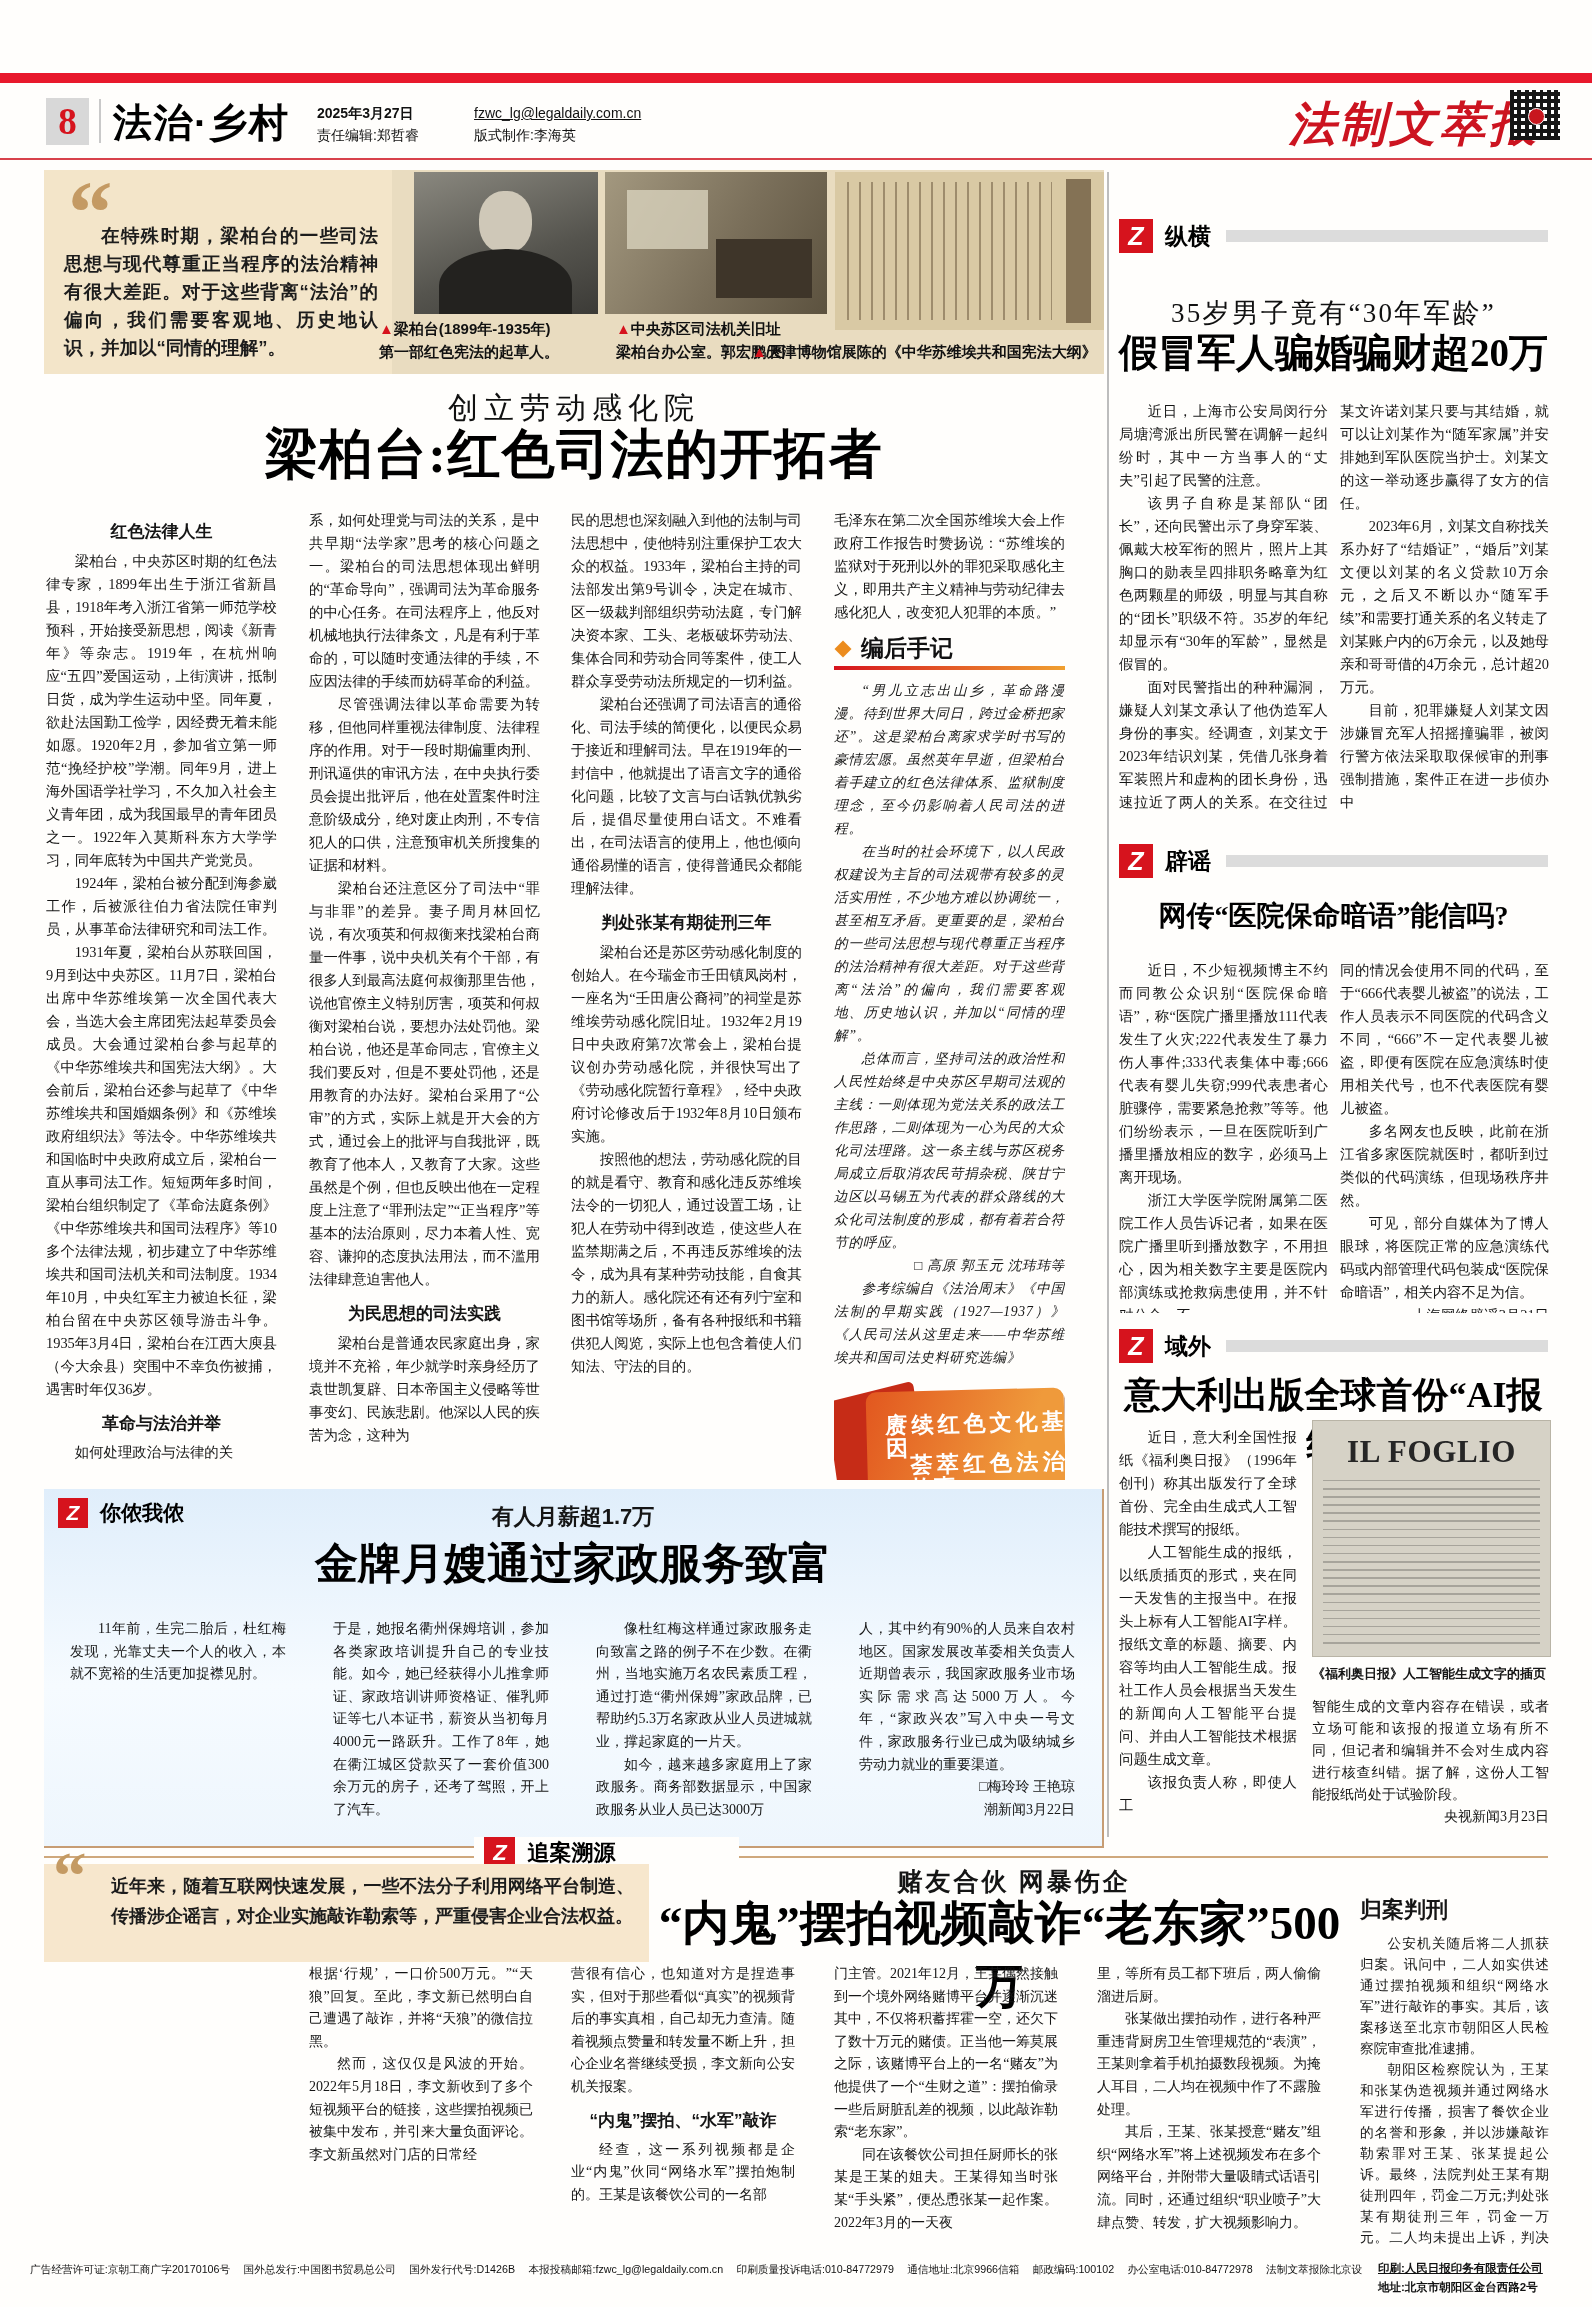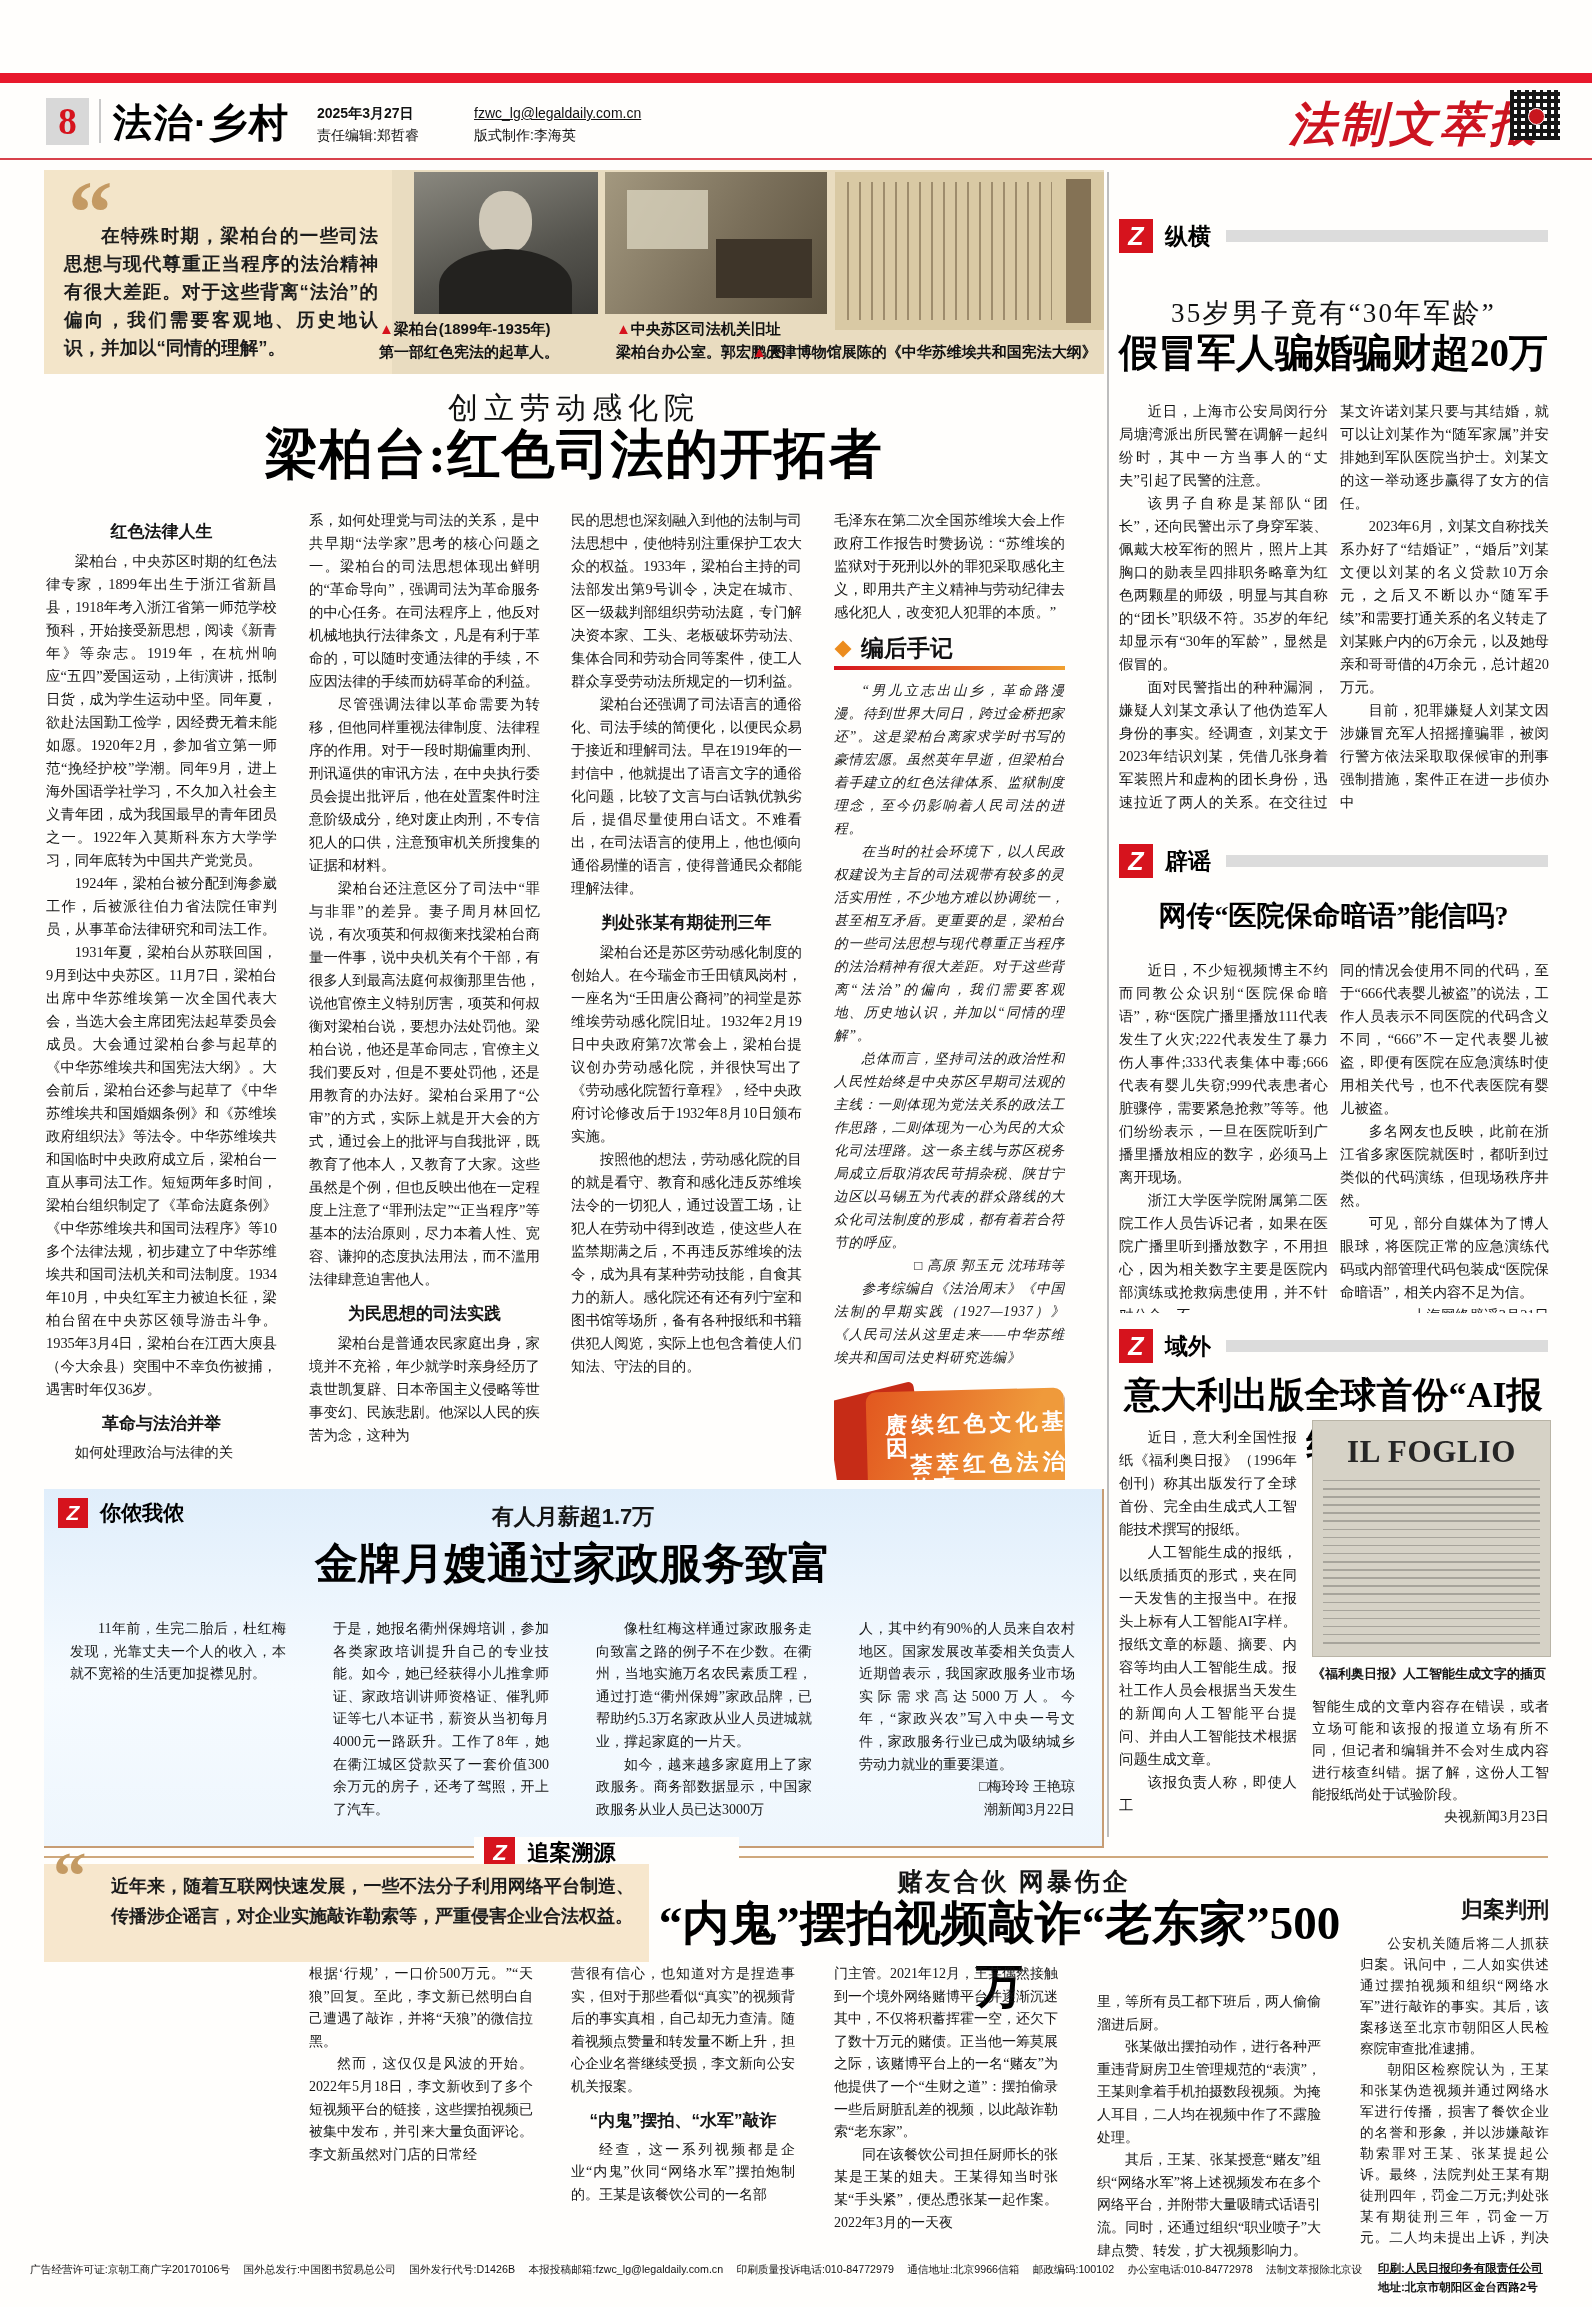--- a/index.html
+++ b/index.html
@@ -83,21 +83,21 @@
               border-right:2.2px solid #c79d74;border-bottom:2.2px solid #c79d74;}
   
   .zy-line{left:44px;top:1856px;width:1504px;height:1.5px;background:#cfa87c;}
   .zy-head{left:474px;top:1837px;background:#fffefc;padding:0 10.4px;}
   .zy-quote{left:44px;top:1864px;width:605px;height:98px;background:#f7e7cd;}
   .zy-qglyph{left:53px;top:1847px;font-size:67px;line-height:59px;color:#c49a63;font-weight:700;}
   .zy-qtext{left:111px;top:1871px;width:523px;font-family:"Liberation Sans",sans-serif;font-weight:700;
             font-size:18px;line-height:30px;text-align:justify;color:#1c1c1c;}
   .zy-kicker{left:807px;top:1865px;width:414px;text-align:center;font-size:25px;font-weight:600;letter-spacing:3px;}
   .zy-title{left:637px;top:1892px;width:725px;text-align:center;font-weight:900;font-size:47px;color:#000;}
-  .guian-label{left:1360px;top:1895px;width:189px;text-align:right;font-family:"Liberation Sans",sans-serif;
+  .guian-label{left:1360px;top:1895px;width:189px;text-align:left;font-family:"Liberation Sans",sans-serif;
                font-weight:900;font-size:22px;}
   
   .ywphoto{left:1312px;top:1420px;width:237px;height:235px;background:#d6d2c6;border:0.7px solid #b9b4a6;}
   .ywphoto .mast{position:absolute;left:0;top:13.3px;width:100%;text-align:center;font-family:"Liberation Serif",serif;
                  font-weight:900;font-size:31px;color:#262626;letter-spacing:0.7px;}
   .ywphoto .lines{position:absolute;left:10.4px;right:10.4px;top:59px;bottom:10.4px;
      background:repeating-linear-gradient(180deg,rgba(0,0,0,.22) 0 1.5px,transparent 1.5px 8.1px);}
   .ywcap{left:1312px;top:1664px;width:237px;font-family:"Liberation Sans",sans-serif;font-weight:700;font-size:13px;line-height:19px;}
   
   .footer{left:30px;top:2263px;width:1332px;white-space:nowrap;overflow:hidden;
@@ -307,21 +307,21 @@
     </div>
   <div class="txtcol" style="left:571px;top:1963px;width:224px;height:287px;font-size:14px;line-height:22.6px;">
       <p class="blk blk-pc">营很有信心，也知道对方是捏造事实，但对于那些看似“真实”的视频背后的事实真相，自己却无力查清。随着视频点赞量和转发量不断上升，担心企业名誉继续受损，李文新向公安机关报案。</p>
       <h3 class="blk blk-h">“内鬼”摆拍、“水军”敲诈</h3>
       <p class="blk blk-p">经查，这一系列视频都是企业“内鬼”伙同“网络水军”摆拍炮制的。王某是该餐饮公司的一名部</p>
     </div>
   <div class="txtcol" style="left:834px;top:1963px;width:224px;height:287px;font-size:14px;line-height:22.6px;">
       <p class="blk blk-pc">门主管。2021年12月，王某偶然接触到一个境外网络赌博平台并逐渐沉迷其中，不仅将积蓄挥霍一空，还欠下了数十万元的赌债。正当他一筹莫展之际，该赌博平台上的一名“赌友”为他提供了一个“生财之道”：摆拍偷录一些后厨脏乱差的视频，以此敲诈勒索“老东家”。</p>
       <p class="blk blk-p">同在该餐饮公司担任厨师长的张某是王某的姐夫。王某得知当时张某“手头紧”，便怂恿张某一起作案。2022年3月的一天夜</p>
     </div>
-  <div class="txtcol" style="left:1097px;top:1963px;width:224px;height:287px;font-size:14px;line-height:22.6px;margin-top:28px;">
+  <div class="txtcol" style="left:1097px;top:1963px;width:224px;height:287px;font-size:14px;line-height:22.6px;">
       <p class="blk blk-pc">里，等所有员工都下班后，两人偷偷溜进后厨。</p>
       <p class="blk blk-p">张某做出摆拍动作，进行各种严重违背厨房卫生管理规范的“表演”，王某则拿着手机拍摄数段视频。为掩人耳目，二人均在视频中作了不露脸处理。</p>
       <p class="blk blk-p">其后，王某、张某授意“赌友”组织“网络水军”将上述视频发布在多个网络平台，并附带大量吸睛式话语引流。同时，还通过组织“职业喷子”大肆点赞、转发，扩大视频影响力。</p>
     </div>
   <div class="txtcol" style="left:1360px;top:1933px;width:189px;height:317px;font-size:13.7px;line-height:21px;">
       <p class="blk blk-p">公安机关随后将二人抓获归案。讯问中，二人如实供述通过摆拍视频和组织“网络水军”进行敲诈的事实。其后，该案移送至北京市朝阳区人民检察院审查批准逮捕。</p>
       <p class="blk blk-p">朝阳区检察院认为，王某和张某伪造视频并通过网络水军进行传播，损害了餐饮企业的名誉和形象，并以涉嫌敲诈勒索罪对王某、张某提起公诉。最终，法院判处王某有期徒刑四年，罚金二万元;判处张某有期徒刑三年，罚金一万元。二人均未提出上诉，判决已生效。</p>
     </div>
 
   <div class="abs footer"><p class="blk blk-seg">广告经营许可证:京朝工商广字20170106号</p><p class="blk blk-seg">国外总发行:中国图书贸易总公司</p><p class="blk blk-seg">国外发行代号:D1426B</p><p class="blk blk-seg">本报投稿邮箱:fzwc_lg@legaldaily.com.cn</p><p class="blk blk-seg">印刷质量投诉电话:010-84772979</p><p class="blk blk-seg">通信地址:北京9966信箱</p><p class="blk blk-seg">邮政编码:100102</p><p class="blk blk-seg">办公室电话:010-84772978</p><p class="blk blk-seg">法制文萃报除北京设主印点外,在常州设有分印点</p></div>

